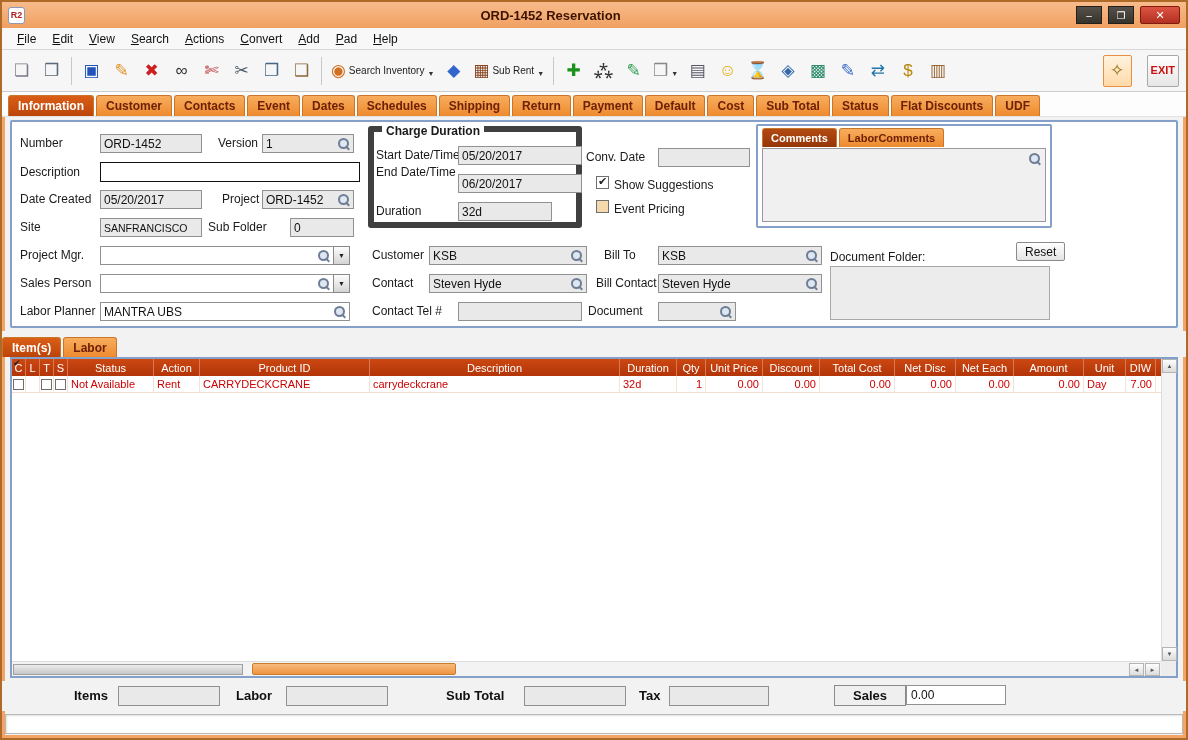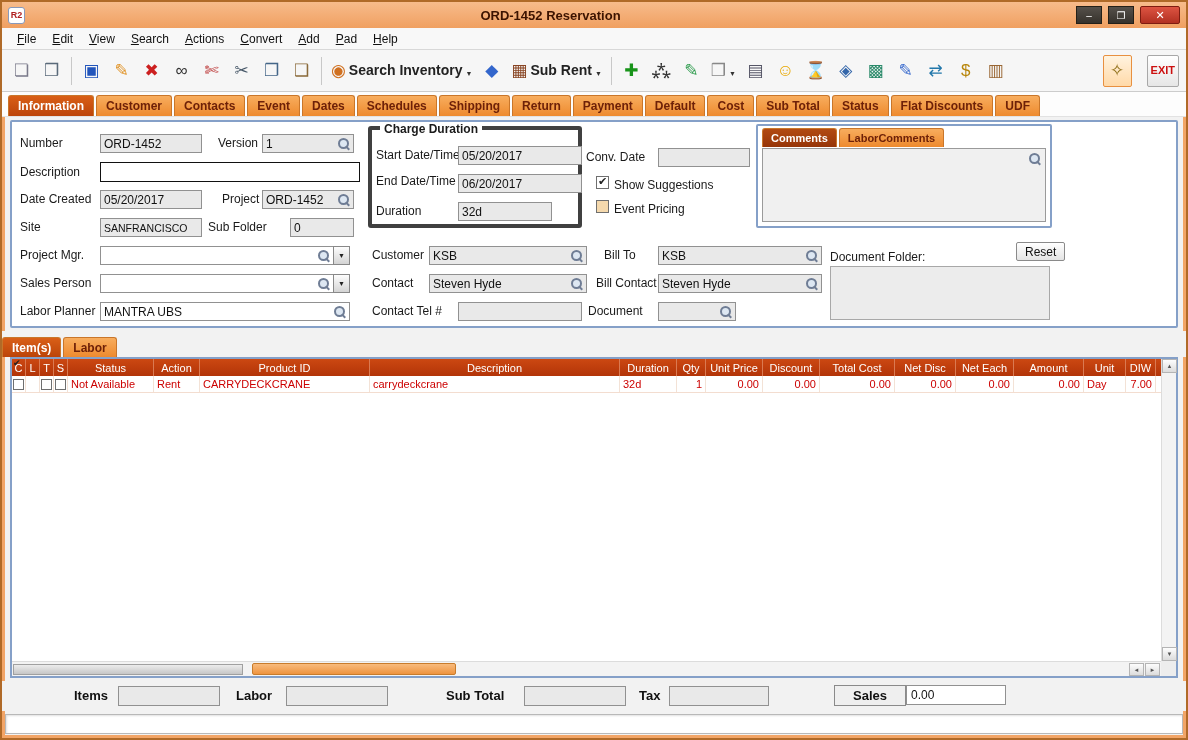--- a/index.html
+++ b/index.html
@@ -16,21 +16,21 @@
   .win-btn{height:18px;display:flex;align-items:center;justify-content:center;font-size:10px;color:#fff;flex:none;cursor:default;}
   .win-btn.min,.win-btn.max{width:26px;background:linear-gradient(#55504a,#36322c);border:1px solid #242018;}
   .win-btn.close{width:40px;background:linear-gradient(#dd5442,#b23021);border:1px solid #7e1c10;border-radius:2px;font-size:11px;}
   
   .menubar{height:22px;flex:none;background:#f8f8f8;border-bottom:1px solid #d8d8d8;display:flex;align-items:center;padding:0 8px;gap:2px;}
   .menu-item{font-size:12px;color:#111;padding:2px 7px;}
   
   .toolbar{height:42px;flex:none;background:#f6f6f6;border-bottom:1px solid #cccccc;display:flex;align-items:center;padding:2px 5px;gap:1px;}
   .tbtn{height:32px;min-width:29px;display:flex;align-items:center;justify-content:center;gap:3px;padding:0 3px;border:1px solid transparent;border-radius:2px;}
   .tglyph{font-size:17px;line-height:1;}
-  .tlabel{font-size:14px;font-weight:bold;color:#222;line-height:1.1;text-align:left;}
+  .tlabel{font-size:10px;font-weight:normal;color:#222;line-height:1.1;text-align:left;}
   .tdd::before{content:"▼";font-size:7px;color:#333;}
   .tsep{width:1px;height:28px;background:#c8c8c8;margin:0 4px;}
   .tspacer{flex:1;}
   .tbtn.highlighted{border:1px solid #e89040;background:linear-gradient(#fff3df,#ffd9a8);}
   .tbtn.exitbtn{border:1px solid #a8a8a8;background:linear-gradient(#ffffff,#e6e6e6);margin-left:14px;margin-right:2px;}
   .exitlabel{color:#cc1010;font-size:11px;font-weight:bold;}
   
   .tabstrip{height:25px;flex:none;background:#fdfdfd;display:flex;align-items:flex-end;padding:2px 6px 0;gap:2px;border-bottom:1px solid #e2e2e2;}
   .tab{height:21px;padding:0 9px;display:flex;align-items:center;background:linear-gradient(#f8ad5e,#ee8a2e);border:1px solid #c9762a;border-bottom:none;border-radius:3px 3px 0 0;font-size:12px;font-weight:bold;color:#6e2108;white-space:nowrap;}
   .tab.selected{background:linear-gradient(#d95f17,#bc4409);color:#ffffff;}
@@ -40,21 +40,21 @@
   .fld{position:absolute;height:19px;border:1px solid #919191;background:#e9e9e9;display:flex;align-items:center;padding:0 3px;font-size:12px;color:#111;overflow:hidden;white-space:nowrap;}
   .fld.white{background:#ffffff;}
   .fld.descfld{border:1px solid #111111;height:20px;background:#fff;}
   .fld.small .fval{font-size:10.5px;}
   .fval{flex:1;overflow:hidden;}
   .mag{width:13px;height:13px;position:relative;flex:none;margin-left:2px;}
   .mag::before{content:"";position:absolute;left:1px;top:1px;width:7px;height:7px;border:2px solid #6f7d95;border-radius:50%;background:#dde7f2;}
   .mag::after{content:"";position:absolute;width:5px;height:2px;background:#6f7d95;left:8px;top:10px;transform:rotate(45deg);}
   .ddbtn{position:absolute;width:17px;height:19px;background:linear-gradient(#fdfdfd,#d4d4d4);border:1px solid #888;display:flex;align-items:center;justify-content:center;}
   .ddbtn::before{content:"▼";font-size:7px;color:#222;}
-  .groupbox{position:absolute;border:4px solid #404040;border-radius:3px;}
+  .groupbox{position:absolute;border:6px solid #404040;border-radius:3px;}
   .gb-legend{position:absolute;top:-8px;left:8px;background:#fff;padding:0 4px;font-size:12px;font-weight:bold;color:#1a1a1a;}
   .cb{position:absolute;width:13px;height:13px;border:1px solid #6f6f6f;background:#ffffff;}
   .cb.inline{position:static;display:inline-block;width:11px;height:11px;}
   .cb.checked::after{content:"✔";position:absolute;left:1px;top:-2px;font-size:11px;color:#222;}
   .cb.inline.checked::after{font-size:9px;top:-1px;}
   .cb.orange{background:#f5d9ad;}
   .cblabel{position:absolute;font-size:12px;color:#1a1a1a;white-space:nowrap;}
   .cpanel{position:absolute;border:2px solid #85a0c8;border-radius:2px;background:#ffffff;}
   .ctabs{position:absolute;left:4px;top:2px;display:flex;gap:2px;align-items:flex-end;}
   .ctab{height:19px;padding:0 8px;display:flex;align-items:center;background:linear-gradient(#f8ad5e,#ee8a2e);border:1px solid #c9762a;border-bottom:none;border-radius:3px 3px 0 0;font-size:11px;font-weight:bold;color:#6e2108;}
@@ -293,21 +293,21 @@
         <span class="mag"></span>
       </div>
 
     <div class="groupbox" style="left:356px;top:4px;width:214px;height:102px">
       <div class="gb-legend">Charge Duration</div>
     </div>
     <div class="lbl" style="left:364px;top:26px">Start Date/Time</div>
     <div class="fld" style="left:446px;top:24px;width:124px">
         <span class="fval">05/20/2017</span>
       </div>
-    <div class="lbl" style="left:364px;top:52px">End Date/Time</div>
+    <div class="lbl" style="left:364px;top:43px">End Date/Time</div>
     <div class="fld" style="left:446px;top:52px;width:124px">
         <span class="fval">06/20/2017</span>
       </div>
     <div class="lbl" style="left:364px;top:82px">Duration</div>
     <div class="fld" style="left:446px;top:80px;width:94px">
         <span class="fval">32d</span>
       </div>
 
     <div class="lbl" style="left:574px;top:28px">Conv. Date</div>
     <div class="fld" style="left:646px;top:26px;width:92px">

